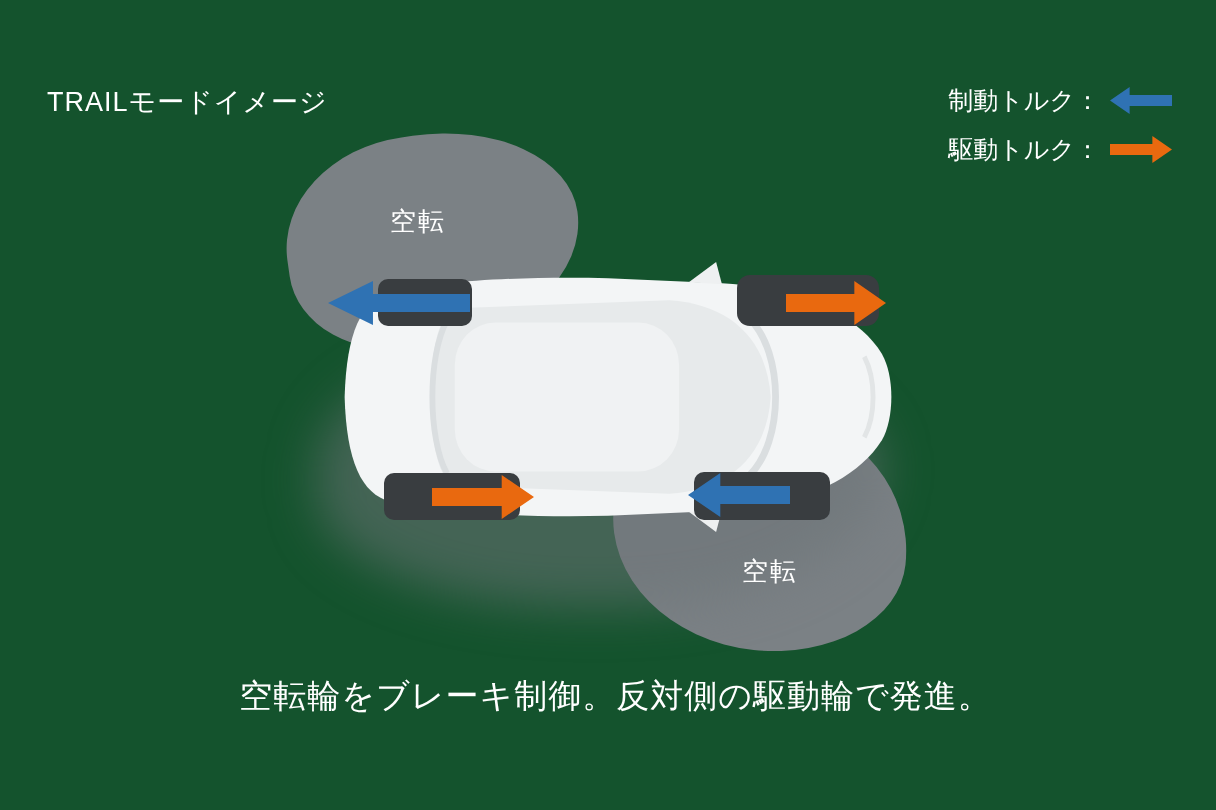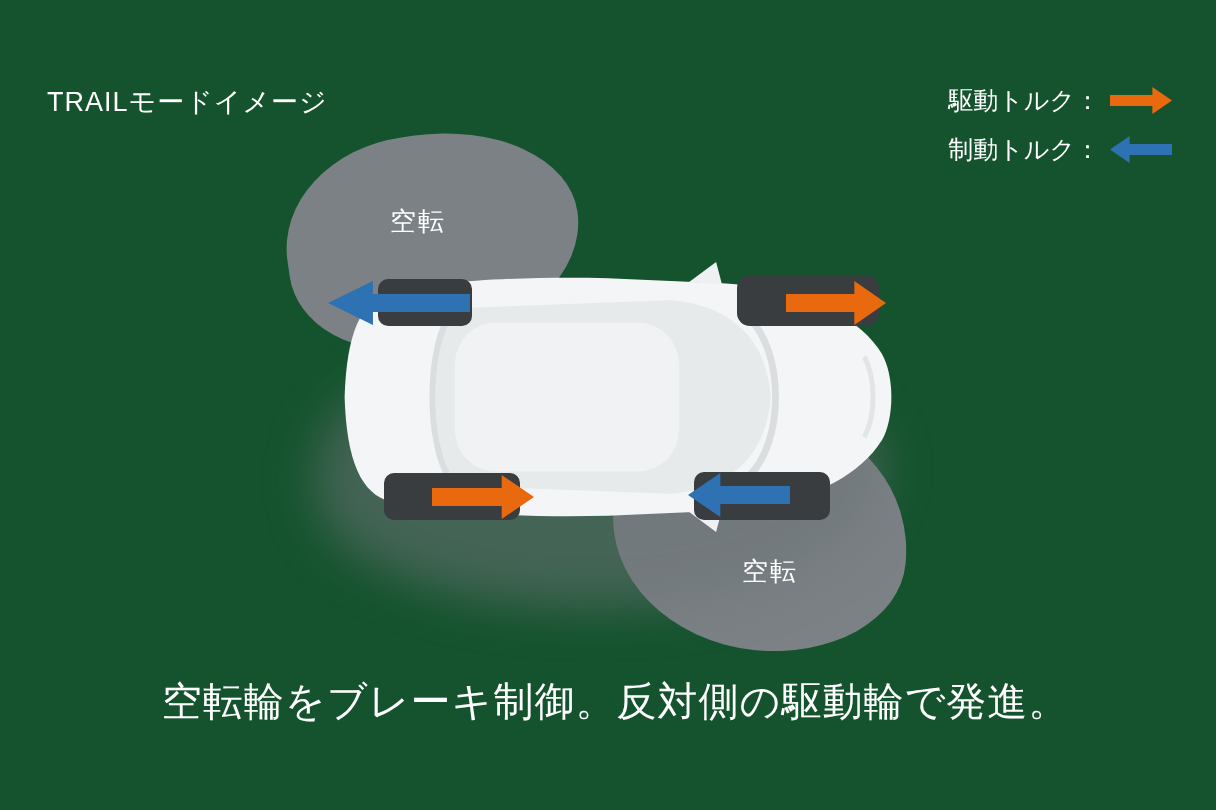--- a/index.html
+++ b/index.html
@@ -36,43 +36,43 @@
   .arrow svg{display:block;width:100%;height:100%;}
   .arrow-tl{left:328px;top:281px;width:142px;height:44px;}
   .arrow-tr{left:786px;top:281px;width:100px;height:44px;}
   .arrow-bl{left:432px;top:475px;width:102px;height:44px;}
   .arrow-br{left:688px;top:473px;width:102px;height:44px;}
 
   .spin-label{position:absolute;font-size:26px;letter-spacing:2px;}
   .spin-top{left:390px;top:204px;}
   .spin-bottom{left:742px;top:554px;}
 
-  .caption{position:absolute;left:0;right:0;top:674px;text-align:center;font-size:40px;letter-spacing:1px;padding-left:15px;}
+  .caption{position:absolute;left:0;right:0;top:674px;text-align:center;font-size:33px;letter-spacing:1px;padding-left:15px;}
 </style>
 </head>
 <body>
 
 <div class="stage">
 
   <div class="title">TRAILモードイメージ</div>
 
   <div class="legend">
     <div class="legend-row">
+      <span>制動トルク：</span>
+      <span class="arrow-icon">
+        <svg viewBox="0 0 120 44" preserveAspectRatio="none">
+          <path d="M120 13 H38 V0 L0 22 L38 44 V31 H120 Z" fill="#2f72b3"></path>
+        </svg>
+      </span>
+    </div>
+    <div class="legend-row">
       <span>駆動トルク：</span>
       <span class="arrow-icon">
         <svg viewBox="0 0 120 44" preserveAspectRatio="none">
           <path d="M0 13 H82 V0 L120 22 L82 44 V31 H0 Z" fill="#e9690f"></path>
-        </svg>
-      </span>
-    </div>
-    <div class="legend-row">
-      <span>制動トルク：</span>
-      <span class="arrow-icon">
-        <svg viewBox="0 0 120 44" preserveAspectRatio="none">
-          <path d="M120 13 H38 V0 L0 22 L38 44 V31 H120 Z" fill="#2f72b3"></path>
         </svg>
       </span>
     </div>
   </div>
 
   <div class="blob blob-top"></div>
   <div class="blob blob-bottom"></div>
 
   <div class="car-shadow"></div>
 

